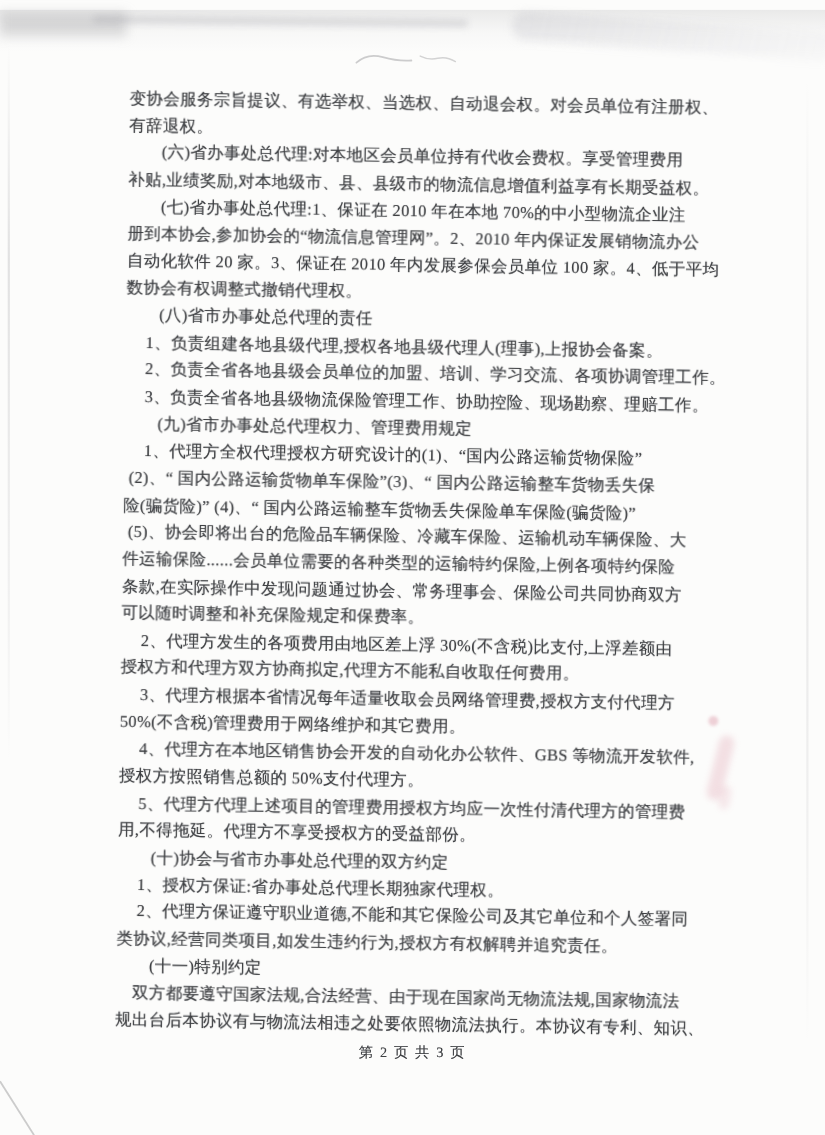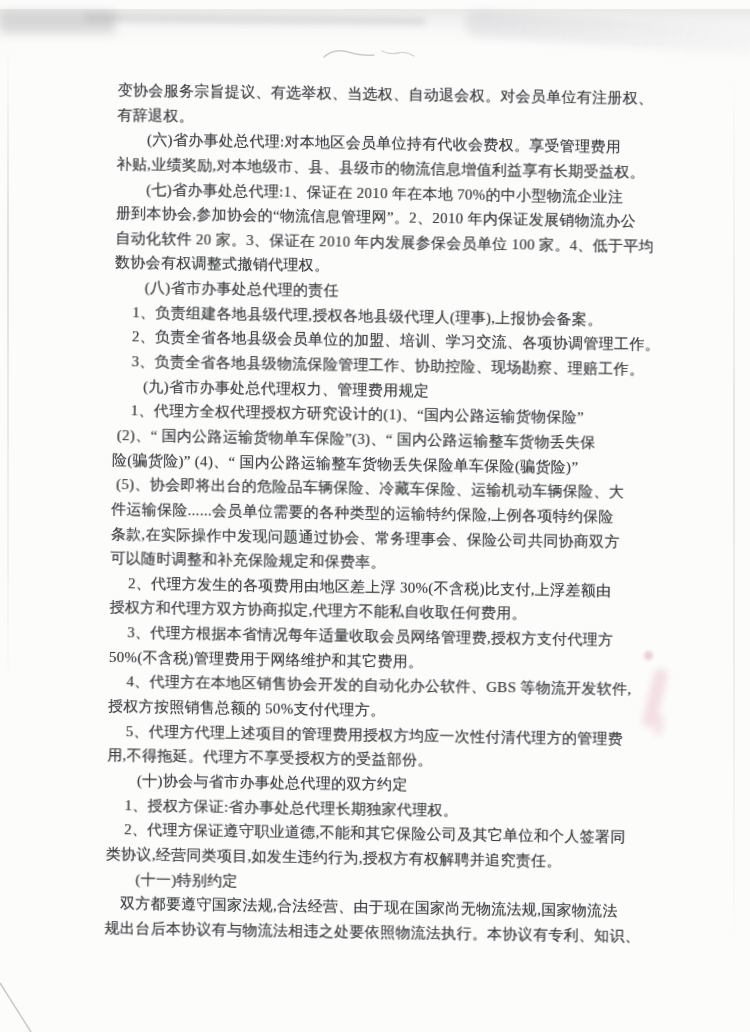--- a/index.html
+++ b/index.html
@@ -129,14 +129,15 @@
       <div class="doc-line" style="padding-left: 0em;">用,不得拖延。代理方不享受授权方的受益部份。</div>
       <div class="doc-line" style="padding-left: 2em;">(十)协会与省市办事处总代理的双方约定</div>
       <div class="doc-line" style="padding-left: 1.2em;">1、授权方保证:省办事处总代理长期独家代理权。</div>
       <div class="doc-line" style="padding-left: 1.2em;">2、代理方保证遵守职业道德,不能和其它保险公司及其它单位和个人签署同</div>
       <div class="doc-line" style="padding-left: 0em;">类协议,经营同类项目,如发生违约行为,授权方有权解聘并追究责任。</div>
       <div class="doc-line" style="padding-left: 2em;">(十一)特别约定</div>
       <div class="doc-line" style="padding-left: 1em;">双方都要遵守国家法规,合法经营、由于现在国家尚无物流法规,国家物流法</div>
       <div class="doc-line" style="padding-left: 0em;">规出台后本协议有与物流法相违之处要依照物流法执行。本协议有专利、知识、</div>
     </div>
 
+  <div class="footer">第 2 页 共 3 页</div>
 
 </div>
 
 </body></html>

